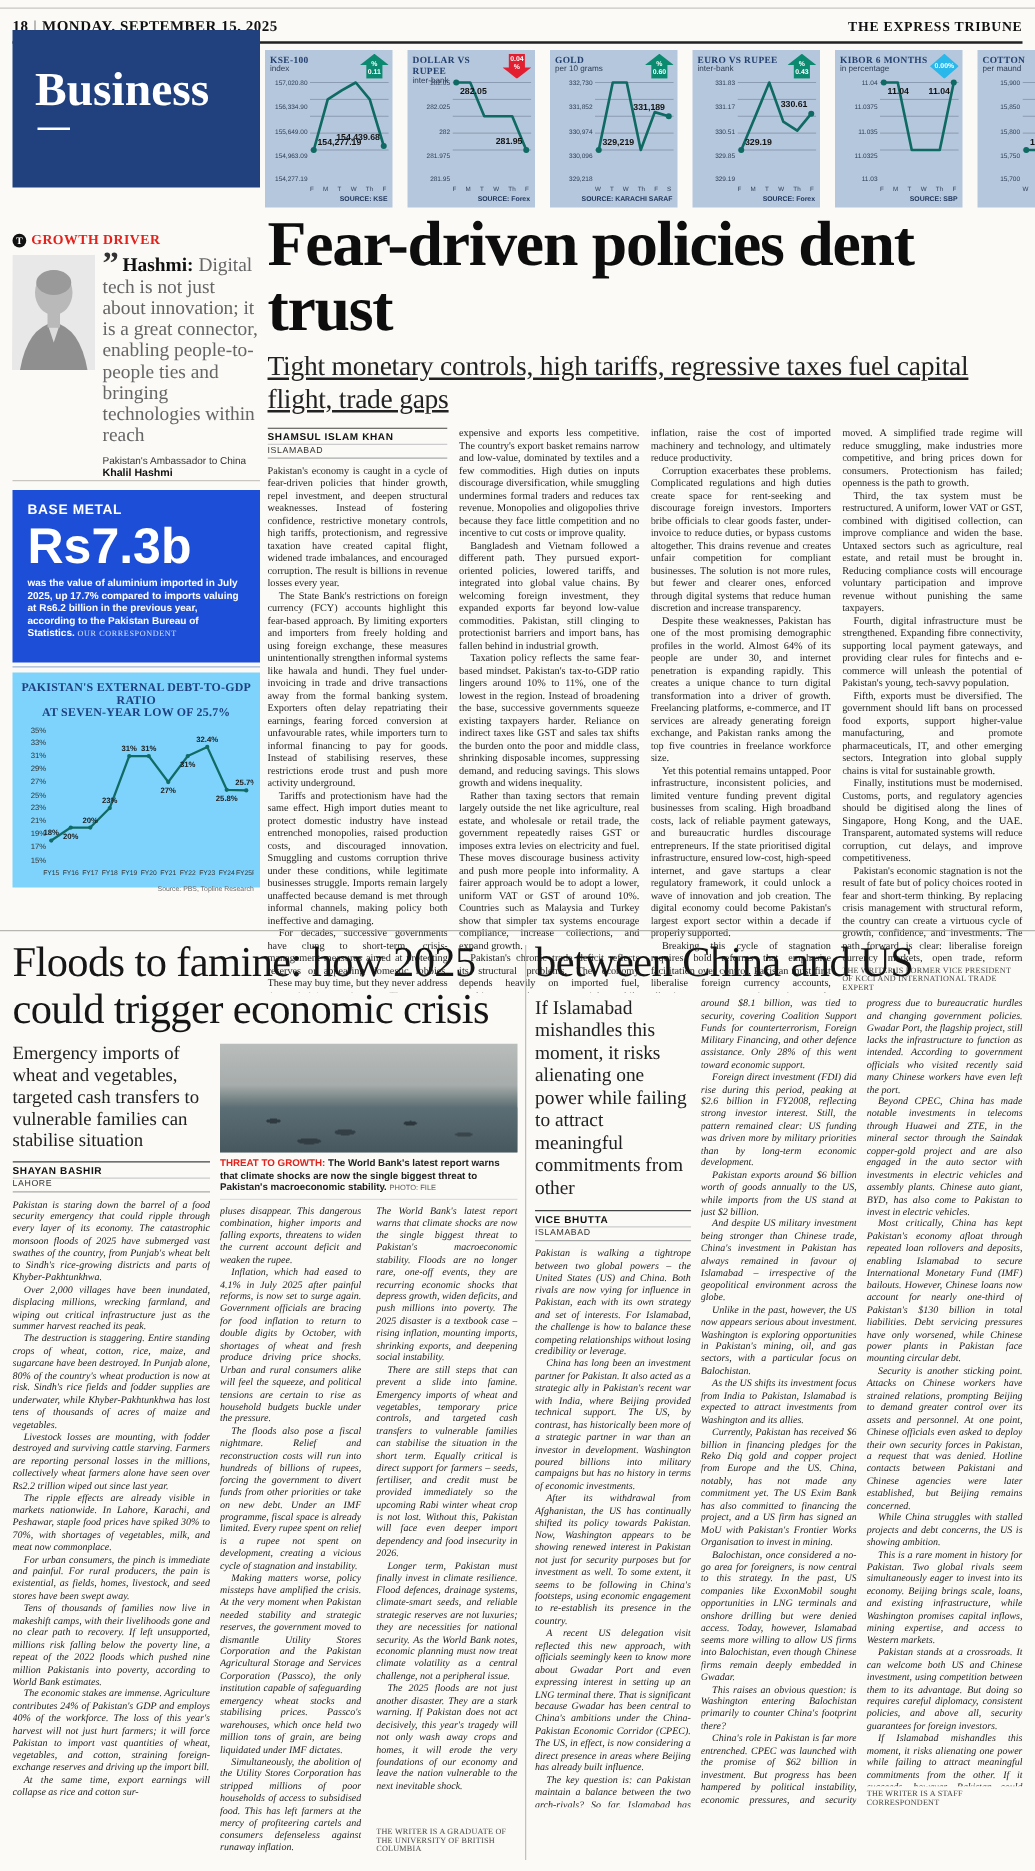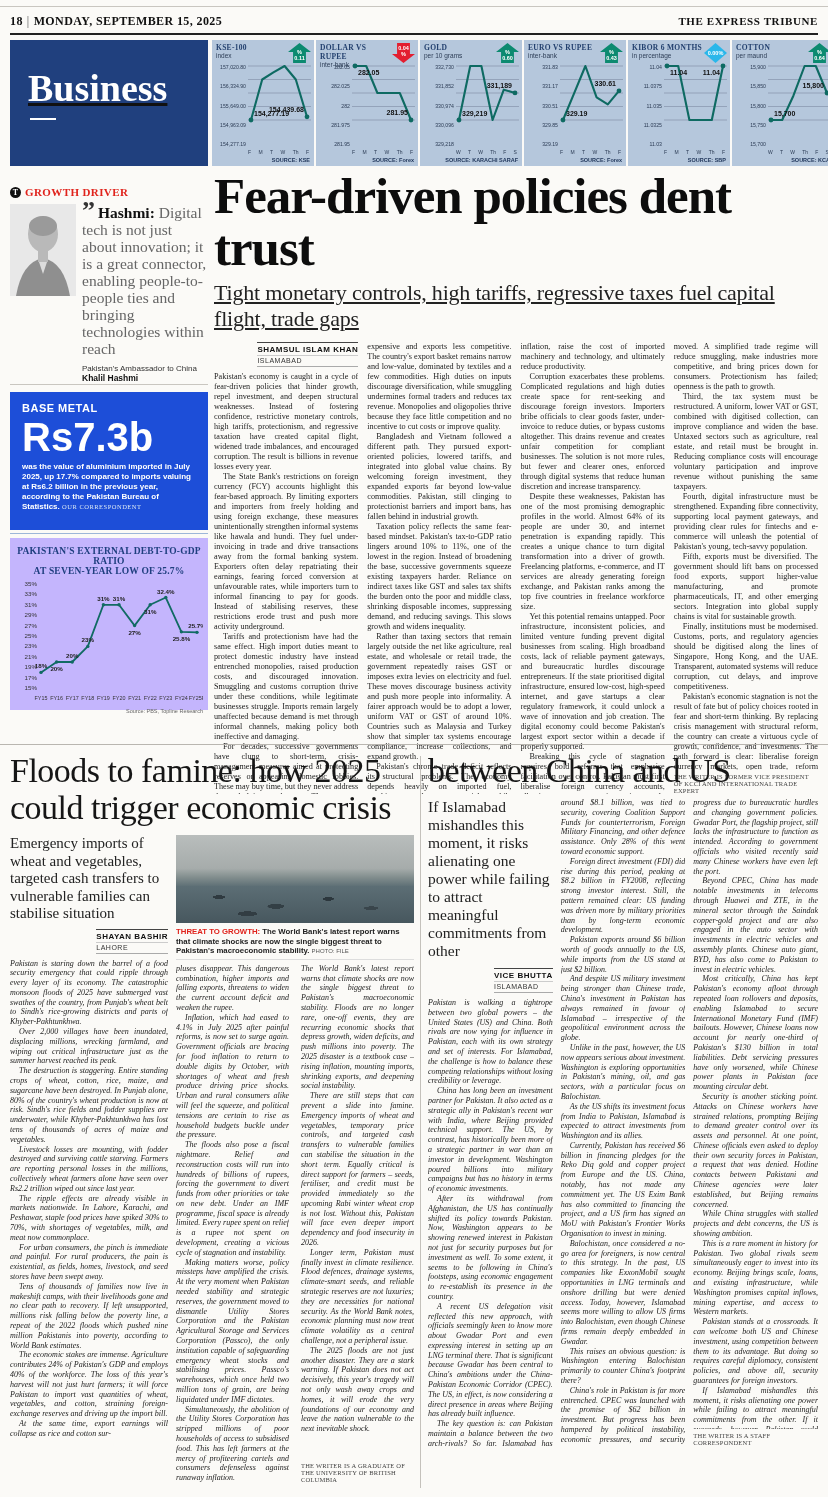--- a/index.html
+++ b/index.html
@@ -6,25 +6,25 @@
   .page{position:relative;width:828px;height:1497px;background:#fbfaf7;margin:0 auto;overflow:hidden;
         font-family:"Liberation Serif",serif;color:#111;}
   .hairline-top{position:absolute;left:0;top:6px;width:100%;height:1px;background:#c9c6c0;}
   
   .topbar{position:absolute;left:10px;top:14px;width:808px;display:flex;justify-content:space-between;
           align-items:baseline;border-bottom:2px solid #222;padding-bottom:4px;}
   .topbar .left{font:bold 12px "Liberation Serif",serif;letter-spacing:.4px;}
   .topbar .left .sep{font-weight:normal;color:#555;padding:0 4px;}
   .topbar .right{font:bold 11px "Liberation Serif",serif;letter-spacing:.6px;}
   
-  .business-box{position:absolute;left:10px;top:40px;width:198px;height:126px;background:#20407e;text-decoration:underline;}
+  .business-box{position:absolute;left:10px;top:24px;width:198px;height:126px;background:#20407e;}
   .business-box .word{color:#fff;font:bold 38px "Liberation Serif",serif;padding:26px 0 0 18px;}
   .business-box .underline{width:26px;height:2px;background:#fff;margin:8px 0 0 20px;}
   
-  .market-strip{position:absolute;left:212px;top:40px;width:606px;height:126px;display:flex;gap:2px;}
+  .market-strip{position:absolute;left:212px;top:40px;width:606px;height:126px;display:flex;gap:12px;}
   .mcard{flex:1;background:#b5c7dc;position:relative;padding:3px 3px 2px 4px;display:flex;flex-direction:column;}
   .mcard .trow{display:flex;justify-content:space-between;align-items:flex-start;height:20px;}
   .mcard .ttl{font:bold 7.5px "Liberation Serif",serif;color:#23406e;letter-spacing:.3px;}
   .mcard .sub{font:6.5px "Liberation Sans",sans-serif;color:#2c3c55;}
   .badge{position:relative;width:23px;height:20px;flex:0 0 auto;}
   .badge .shape{position:absolute;inset:0;}
   .badge.up .shape{background:#0c8a70;clip-path:polygon(50% 0,100% 45%,78% 45%,78% 100%,22% 100%,22% 45%,0 45%);}
   .badge.down .shape{background:#e31e30;clip-path:polygon(22% 0,78% 0,78% 55%,100% 55%,50% 100%,0 55%,22% 55%);}
   .badge.flat .shape{background:#2ab7ea;clip-path:polygon(50% 0,100% 50%,50% 100%,0 50%);}
   .badge .btxt{position:absolute;width:100%;text-align:center;color:#fff;font:bold 5.5px "Liberation Sans",sans-serif;line-height:6px;}
@@ -52,30 +52,30 @@
   .attr-role{font:8px "Liberation Sans",sans-serif;color:#333;margin-top:7px;}
   .attr-name{font:bold 8.5px "Liberation Sans",sans-serif;color:#111;}
   
   .base-metal{position:absolute;left:10px;top:392px;width:198px;height:138px;background:#1d4ed8;color:#fff;
               padding:10px 12px;box-sizing:border-box;}
   .base-metal .lbl{font:bold 11px "Liberation Sans",sans-serif;letter-spacing:.5px;}
   .base-metal .big{font:bold 40px "Liberation Sans",sans-serif;line-height:42px;margin:2px 0 4px;}
   .base-metal .desc{font:bold 8px/10px "Liberation Sans",sans-serif;}
   .base-metal .credit{font:6.5px "Liberation Serif",serif;color:#d9e7f5;letter-spacing:.5px;}
   
-  .debt{position:absolute;left:10px;top:538px;width:198px;height:172px;background:#c4b5fd;padding:8px 5px 4px;
+  .debt{position:absolute;left:10px;top:538px;width:198px;height:172px;background:#7dd3fc;padding:8px 5px 4px;
         box-sizing:border-box;}
   .debt .dt1,.debt .dt2{text-align:center;color:#1f3f7f;font:bold 9.5px "Liberation Serif",serif;letter-spacing:.2px;}
   .debt .src{text-align:right;font:5.5px "Liberation Sans",sans-serif;color:#666;margin-top:-2px;}
   
   .byline{border-top:1px solid #444;border-bottom:1px solid #aaa;padding:2px 0;margin-bottom:5px;}
   .byline .name{font:bold 8px "Liberation Sans",sans-serif;letter-spacing:.5px;display:block;border-bottom:1px solid #ccc;padding-bottom:1px;}
   .byline .loc{font:7px "Liberation Sans",sans-serif;color:#333;letter-spacing:.5px;display:block;padding-top:1px;}
   .cols{display:flex;}
-  .col{display:flex;flex-direction:column;overflow:hidden;align-items:flex-end;}
+  .col{display:flex;flex-direction:column;overflow:hidden;}
   .body-text{flex:1;overflow:hidden;font:8.2px/10px "Liberation Serif",serif;text-align:justify;color:#1c1c1c;}
   .body-text p{margin:0;}
   .body-text p + p{text-indent:9px;}
   .endnote{font:6.5px "Liberation Serif",serif;color:#444;letter-spacing:.2px;padding-top:3px;}
   
   .main-article{position:absolute;left:214px;top:170px;width:604px;height:566px;}
   .main-article .headline{font:bold 51px/52px "Liberation Serif",serif;color:#0d0d0d;letter-spacing:-1px;}
   .main-article .standfirst{font:22px/26px "Liberation Serif",serif;color:#222;margin-top:6px;letter-spacing:-.2px;text-decoration:underline;}
   .main-article .cols{margin-top:10px;gap:9px;height:452px;}
   .main-article .col{flex:1;}
@@ -594,21 +594,21 @@
             <p>Pakistan is walking a tightrope between two global powers – the United States (US) and China. Both rivals are now vying for influence in Pakistan, each with its own strategy and set of interests. For Islamabad, the challenge is how to balance these competing relationships without losing credibility or leverage.</p>
             <p>China has long been an investment partner for Pakistan. It also acted as a strategic ally in Pakistan's recent war with India, where Beijing provided technical support. The US, by contrast, has historically been more of a strategic partner in war than an investor in development. Washington poured billions into military campaigns but has no history in terms of economic investments.</p>
             <p>After its withdrawal from Afghanistan, the US has continually shifted its policy towards Pakistan. Now, Washington appears to be showing renewed interest in Pakistan not just for security purposes but for investment as well. To some extent, it seems to be following in China's footsteps, using economic engagement to re-establish its presence in the country.</p>
             <p>A recent US delegation visit reflected this new approach, with officials seemingly keen to know more about Gwadar Port and even expressing interest in setting up an LNG terminal there. That is significant because Gwadar has been central to China's ambitions under the China-Pakistan Economic Corridor (CPEC). The US, in effect, is now considering a direct presence in areas where Beijing has already built influence.</p>
             <p>The key question is: can Pakistan maintain a balance between the two arch-rivals? So far, Islamabad has managed to court both Washington and Beijing. But the durability of this balancing act will only become clear with time.</p>
           </div>
       </div>
       <div class="col">
           <div class="body-text">
             <p>around $8.1 billion, was tied to security, covering Coalition Support Funds for counterterrorism, Foreign Military Financing, and other defence assistance. Only 28% of this went toward economic support.</p>
-            <p>Foreign direct investment (FDI) did rise during this period, peaking at $8.2 billion in FY2008, reflecting strong investor interest. Still, the pattern remained clear: US funding was driven more by military priorities than by long-term economic development.</p>
+            <p>Foreign direct investment (FDI) did rise during this period, peaking at $2.6 billion in FY2008, reflecting strong investor interest. Still, the pattern remained clear: US funding was driven more by military priorities than by long-term economic development.</p>
             <p>Pakistan exports around $6 billion worth of goods annually to the US, while imports from the US stand at just $2 billion.</p>
             <p>And despite US military investment being stronger than Chinese trade, China's investment in Pakistan has always remained in favour of Islamabad – irrespective of the geopolitical environment across the globe.</p>
             <p>Unlike in the past, however, the US now appears serious about investment. Washington is exploring opportunities in Pakistan's mining, oil, and gas sectors, with a particular focus on Balochistan.</p>
             <p>As the US shifts its investment focus from India to Pakistan, Islamabad is expected to attract investments from Washington and its allies.</p>
             <p>Currently, Pakistan has received $6 billion in financing pledges for the Reko Diq gold and copper project from Europe and the US. China, notably, has not made any commitment yet. The US Exim Bank has also committed to financing the project, and a US firm has signed an MoU with Pakistan's Frontier Works Organisation to invest in mining.</p>
             <p>Balochistan, once considered a no-go area for foreigners, is now central to this strategy. In the past, US companies like ExxonMobil sought opportunities in LNG terminals and onshore drilling but were denied access. Today, however, Islamabad seems more willing to allow US firms into Balochistan, even though Chinese firms remain deeply embedded in Gwadar.</p>
             <p>This raises an obvious question: is Washington entering Balochistan primarily to counter China's footprint there?</p>
             <p>China's role in Pakistan is far more entrenched. CPEC was launched with the promise of $62 billion in investment. But progress has been hampered by political instability, economic pressures, and security risks. Projects stalled during the Pakistan Tehreek-e-Insaf (PTI) government, though Beijing welcomed Prime Minister Shehbaz Sharif, hoping for a revival.</p>
           </div>
         </div>

